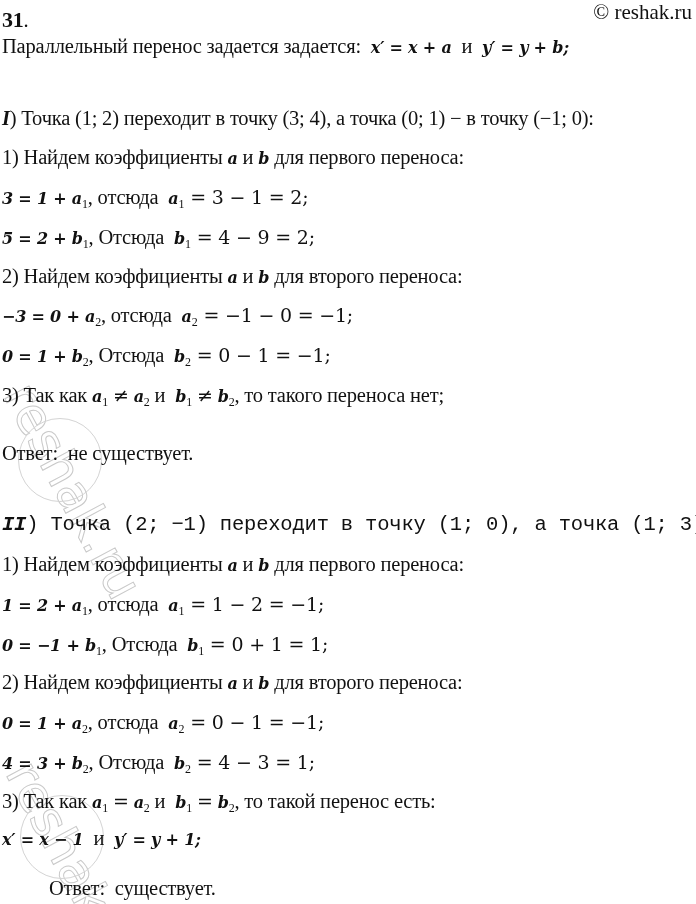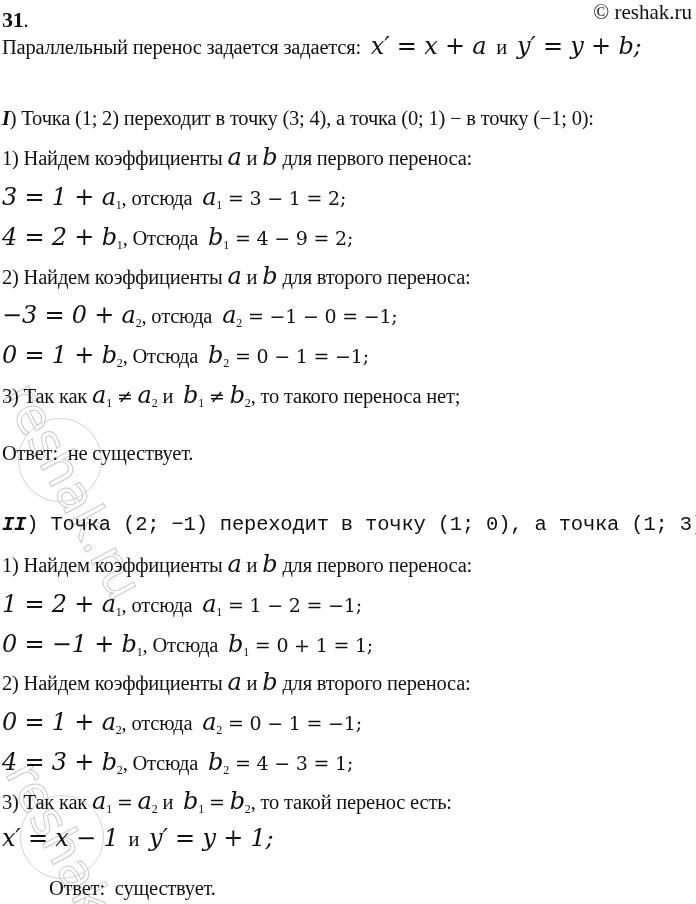--- a/index.html
+++ b/index.html
@@ -7,21 +7,21 @@
     width: 696px; height: 904px; position: relative; overflow: hidden;
     font-family: "Liberation Serif", "DejaVu Serif", serif;
     color: #111111;
   }
   .line {
     position: absolute; left: 2px; white-space: nowrap;
     font-size: 20.5px; line-height: 24px; letter-spacing: -0.2px;
   }
   .num { font-weight: bold; font-size: 22px; }
   .copy { position: absolute; right: 4px; top: 0px; font-size: 21px; line-height: 24px; }
-  .m { font-family: "DejaVu Serif", serif; font-style: italic; font-size: 24px; }
+  .m { font-family: "DejaVu Serif", serif; font-style: italic; font-size: 16px; font-weight: bold; }
   .mr { font-family: "DejaVu Serif", serif; font-size: 19px; }
   sub { font-size: 12px; vertical-align: -4px; line-height: 0; font-style: normal; }
   .roman { font-weight: bold; font-style: italic; }
   .wm {
     position: absolute; color: transparent; pointer-events: none;
     -webkit-text-stroke: 1px #c9c9c9;
     font-family: "DejaVu Sans", sans-serif; font-size: 54px;
     transform-origin: left top;
   }
   .wm-circle {
@@ -57,21 +57,21 @@
   <span class="m">a</span>
   <span>и</span>
   <span class="m">b</span>
   <span>для первого переноса:</span>
 </div>
 <div class="line" style="top:185px;">
   <span class="m">3 = 1 + a</span><sub>1</sub><span>, отсюда</span>&nbsp;
   <span class="m">a</span><sub>1</sub><span class="mr"> = 3 − 1 = 2;</span>
 </div>
 <div class="line" style="top:225px;">
-  <span class="m">4 = 2 + b</span><sub>1</sub><span>, Отсюда</span>&nbsp;
+  <span class="m">5 = 2 + b</span><sub>1</sub><span>, Отсюда</span>&nbsp;
   <span class="m">b</span><sub>1</sub><span class="mr"> = 4 − 9 = 2;</span>
 </div>
 <div class="line" style="top:264px;">
   <span>2) Найдем коэффициенты</span>
   <span class="m">a</span>
   <span>и</span>
   <span class="m">b</span>
   <span>для второго переноса:</span>
 </div>
 <div class="line" style="top:303px;">

